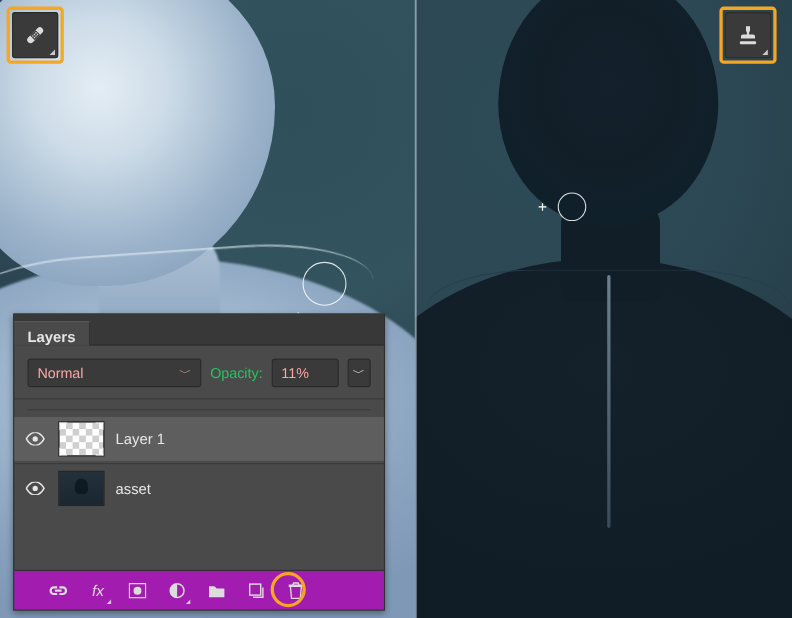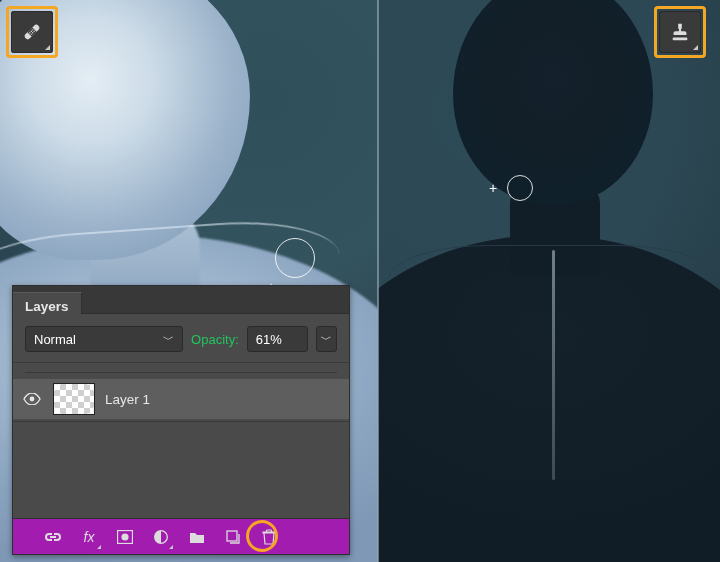--- a/index.html
+++ b/index.html
@@ -135,21 +135,21 @@
   }
   .panel .tabbar-rest { flex: 1; background: #383838; border-bottom: 1px solid #2e2e2e; }
 
   .panel .optrow {
     display: flex; align-items: center; gap: 8px;
     padding: 12px 12px 10px 12px; border-bottom: 1px solid #3a3a3a;
   }
   .select {
     display: flex; align-items: center; justify-content: space-between;
     height: 26px; background: #3a3a3a; border: 1px solid #2a2a2a; border-radius: 3px;
-    padding: 0 8px; font-size: 13px; color: #ffffff;
+    padding: 0 8px; font-size: 13px; color: #fca5a5;
   }
   .select.blend { width: 162px; }
   .select.opval { width: 62px; }
   .select .chev { font-size: 11px; opacity: .85; }
   .arrowbtn { width: 22px; height: 26px; background: #3a3a3a; border: 1px solid #2a2a2a; border-radius: 3px;
     display:flex;align-items:center;justify-content:center;font-size:11px;color:#e6e6e6; }
   .oplabel { font-size: 13px; color: #22c55e; }
 
   .rule { height: 10px; margin: 0 12px; border-bottom: 1px solid #3a3a3a; }
 
@@ -267,21 +267,21 @@
       <div class="tabbar-rest"></div>
     </div>
 
     <div class="optrow">
       <div class="select blend">
         <span>Normal</span>
         <span class="chev">﹀</span>
       </div>
       <span class="oplabel">Opacity:</span>
       <div class="select opval">
-        <span>61%</span>
+        <span>11%</span>
       </div>
       <div class="arrowbtn">
         <span>﹀</span>
       </div>
     </div>
 
     <div class="rule"></div>
 
     <div class="layerlist">
 
@@ -296,20 +296,30 @@
           <span class="br tl"></span>
             <span class="br tr"></span>
             <span class="br bl"></span>
             <span class="br brr"></span>
         </div>
         <span class="lname">Layer 1</span>
       </div>
 
       <div class="rowdiv"></div>
 
+      <div class="layerrow">
+        <span class="eye">
+          <svg width="18" height="12" viewBox="0 0 18 12">
+            <path d="M9 0C4 0 1 6 1 6s3 6 8 6 8-6 8-6-3-6-8-6z" fill="none" stroke="#e6e6e6" stroke-width="1.4"></path>
+            <circle cx="9" cy="6" r="2.4" fill="#e6e6e6"></circle>
+          </svg>
+        </span>
+        <div class="thumb asset"></div>
+        <span class="lname">asset</span>
+      </div>
 
     </div>
 
     <div class="btmbar">
       <span class="ib">
         <svg width="18" height="14" viewBox="0 0 18 14">
             <path d="M5 3h3v2H5a2 2 0 100 4h3v2H5a4 4 0 110-8zm8 0a4 4 0 110 8h-3V9h3a2 2 0 100-4h-3V3h3zM6 6h6v2H6z" fill="#dcdcdc"></path>
           </svg>
       </span>
       <span class="ib" style="font-style:italic;font-size:14px;">

